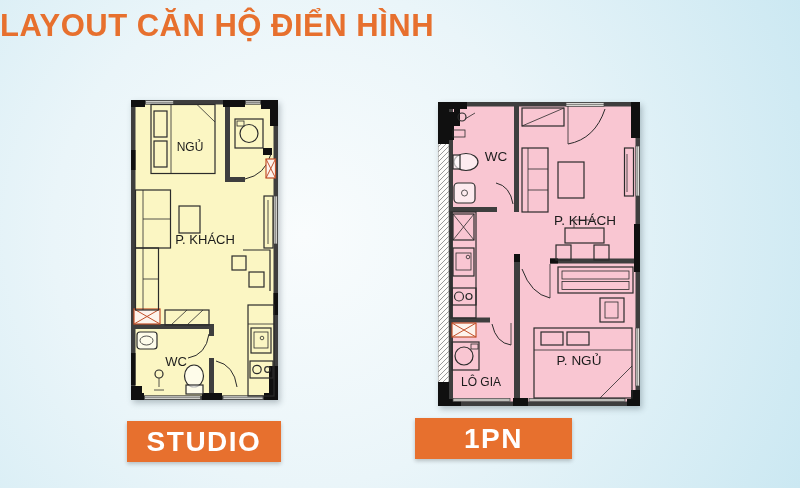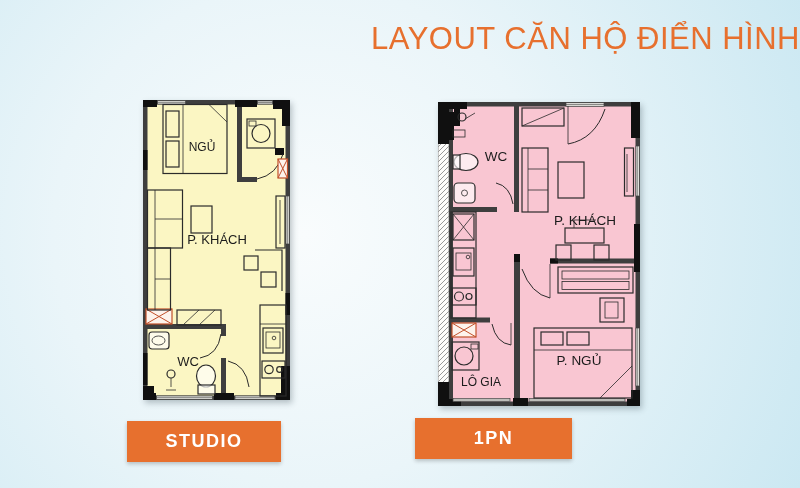--- a/index.html
+++ b/index.html
@@ -8,30 +8,30 @@
     --floor-y:#FBF6C3;
     --floor-p:#F9C6D2;
     --wall:#3E3E3E;
   }
   .stage{
     position:relative;width:800px;height:488px;overflow:hidden;
     font-family:"Liberation Sans",sans-serif;
     background:radial-gradient(circle at 38% 48%, #f9fcfd 0%, #eaf5f9 45%, #cbe8f2 100%);
   }
   .page-title{
-    position:absolute;top:21px;left:0;width:100%;text-align:right;
-    font-size:31px;font-weight:400;letter-spacing:.5px;color:var(--accent);
+    position:absolute;top:8px;left:0;width:100%;text-align:left;
+    font-size:31px;font-weight:700;letter-spacing:.5px;color:var(--accent);
   }
   .plan{position:absolute;}
   .plan svg{display:block;box-shadow:2px 3px 6px rgba(40,60,70,.30);}
-  .plan-studio{left:143px;top:100px;width:147px;height:300px;}
+  .plan-studio{left:131px;top:100px;width:147px;height:300px;}
   .plan-1pn{left:438px;top:102px;width:202px;height:304px;}
   .btn{
     position:absolute;display:flex;align-items:center;justify-content:center;
-    background:var(--accent);color:#fff;font-weight:800;font-size:18px;letter-spacing:1.5px;
+    background:var(--accent);color:#fff;font-weight:800;font-size:28px;letter-spacing:1.5px;
     box-shadow:0 2px 4px rgba(0,0,0,.22);cursor:pointer;
   }
   .btn-studio{left:127px;top:421px;width:154px;height:41px;}
   .btn-1pn{left:415px;top:418px;width:157px;height:41px;align-items:center;}
   
   .fy{fill:var(--floor-y);}
   .fp{fill:var(--floor-p);}
   .wl{fill:var(--wall);}
   .blk{fill:#101010;}
   .fur{fill:none;stroke:#2b2b2b;stroke-width:1.2;}

